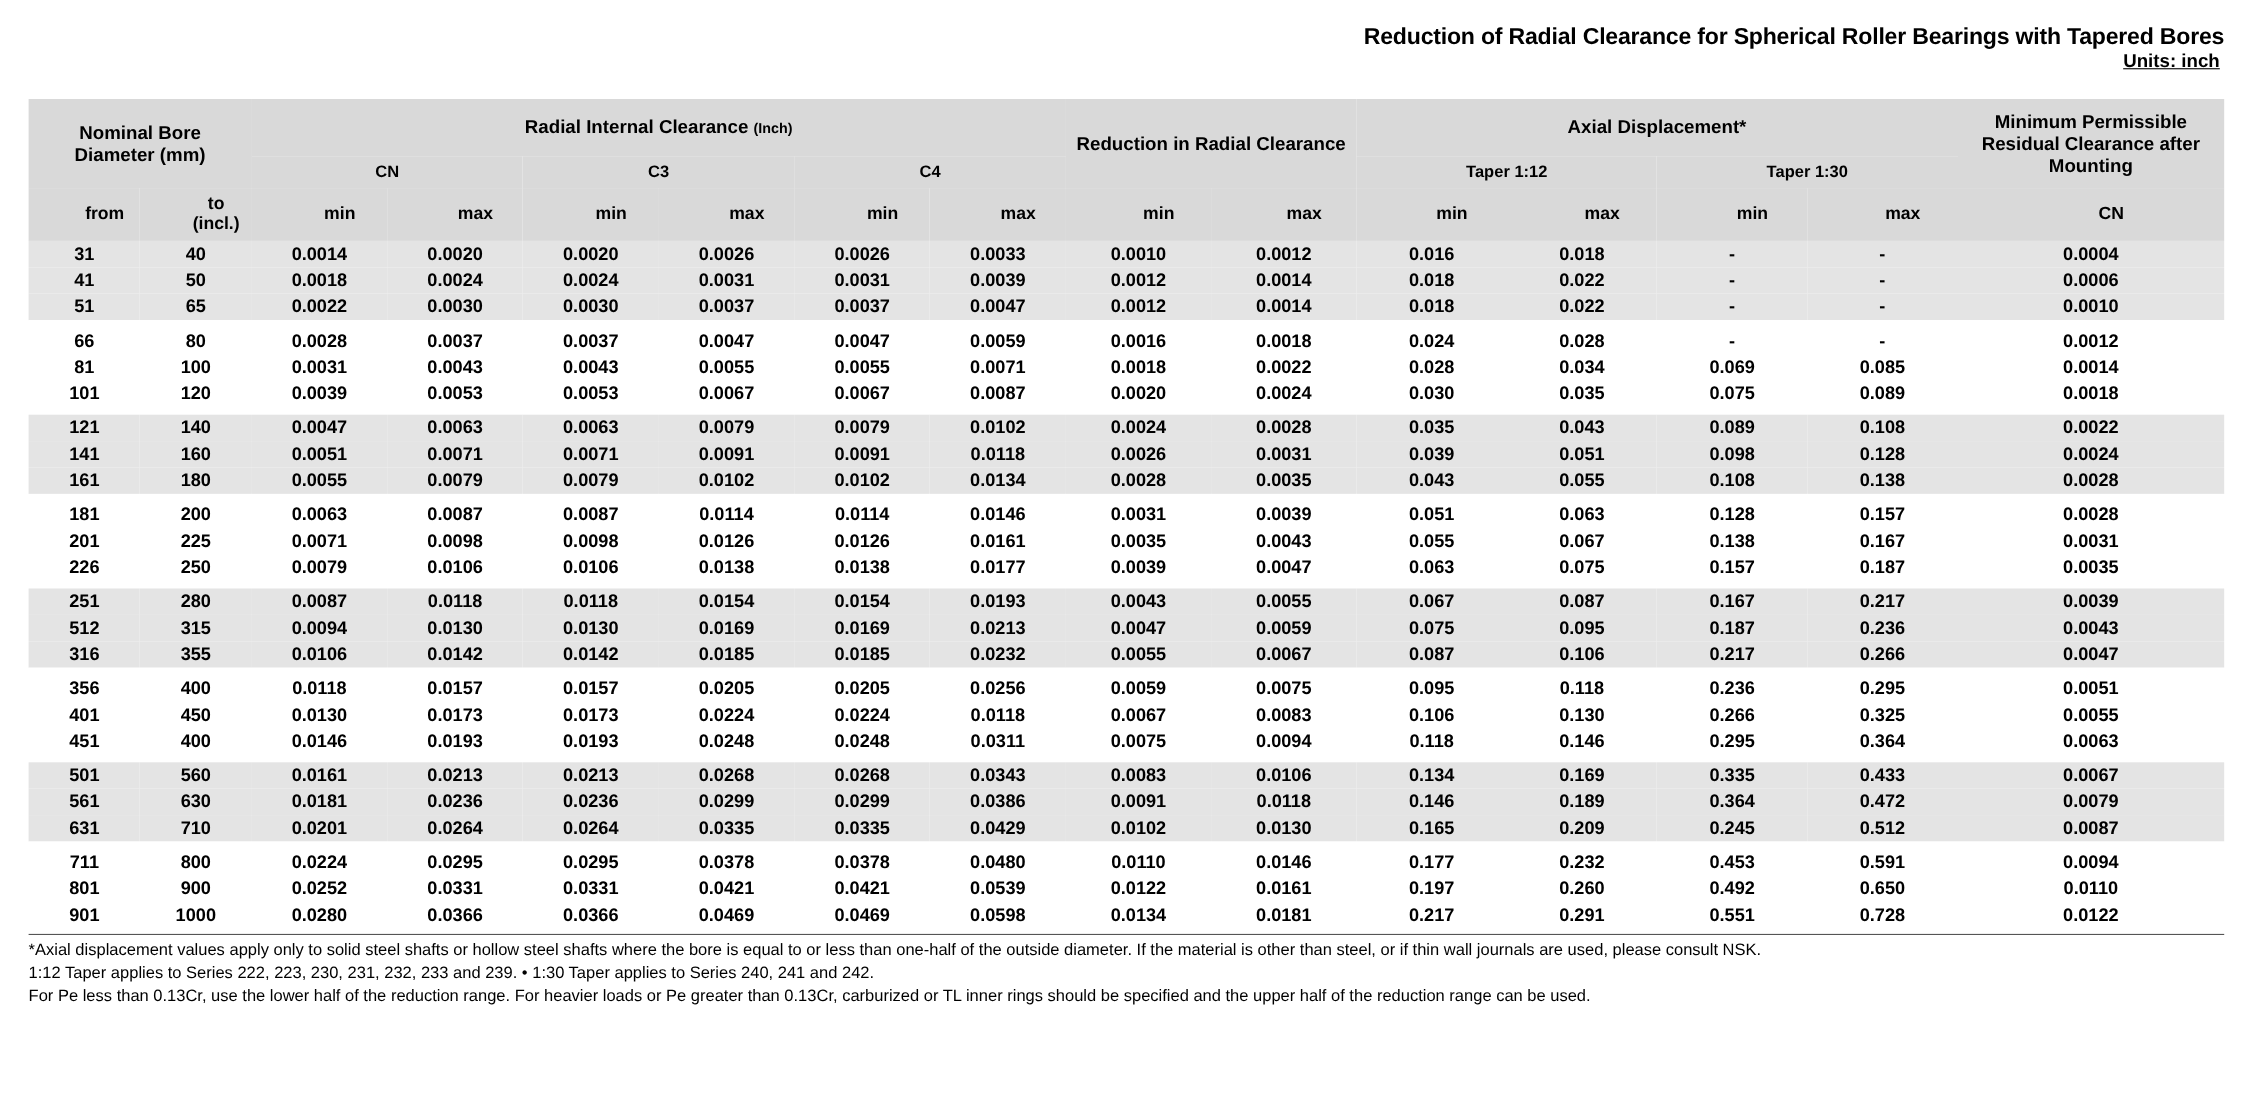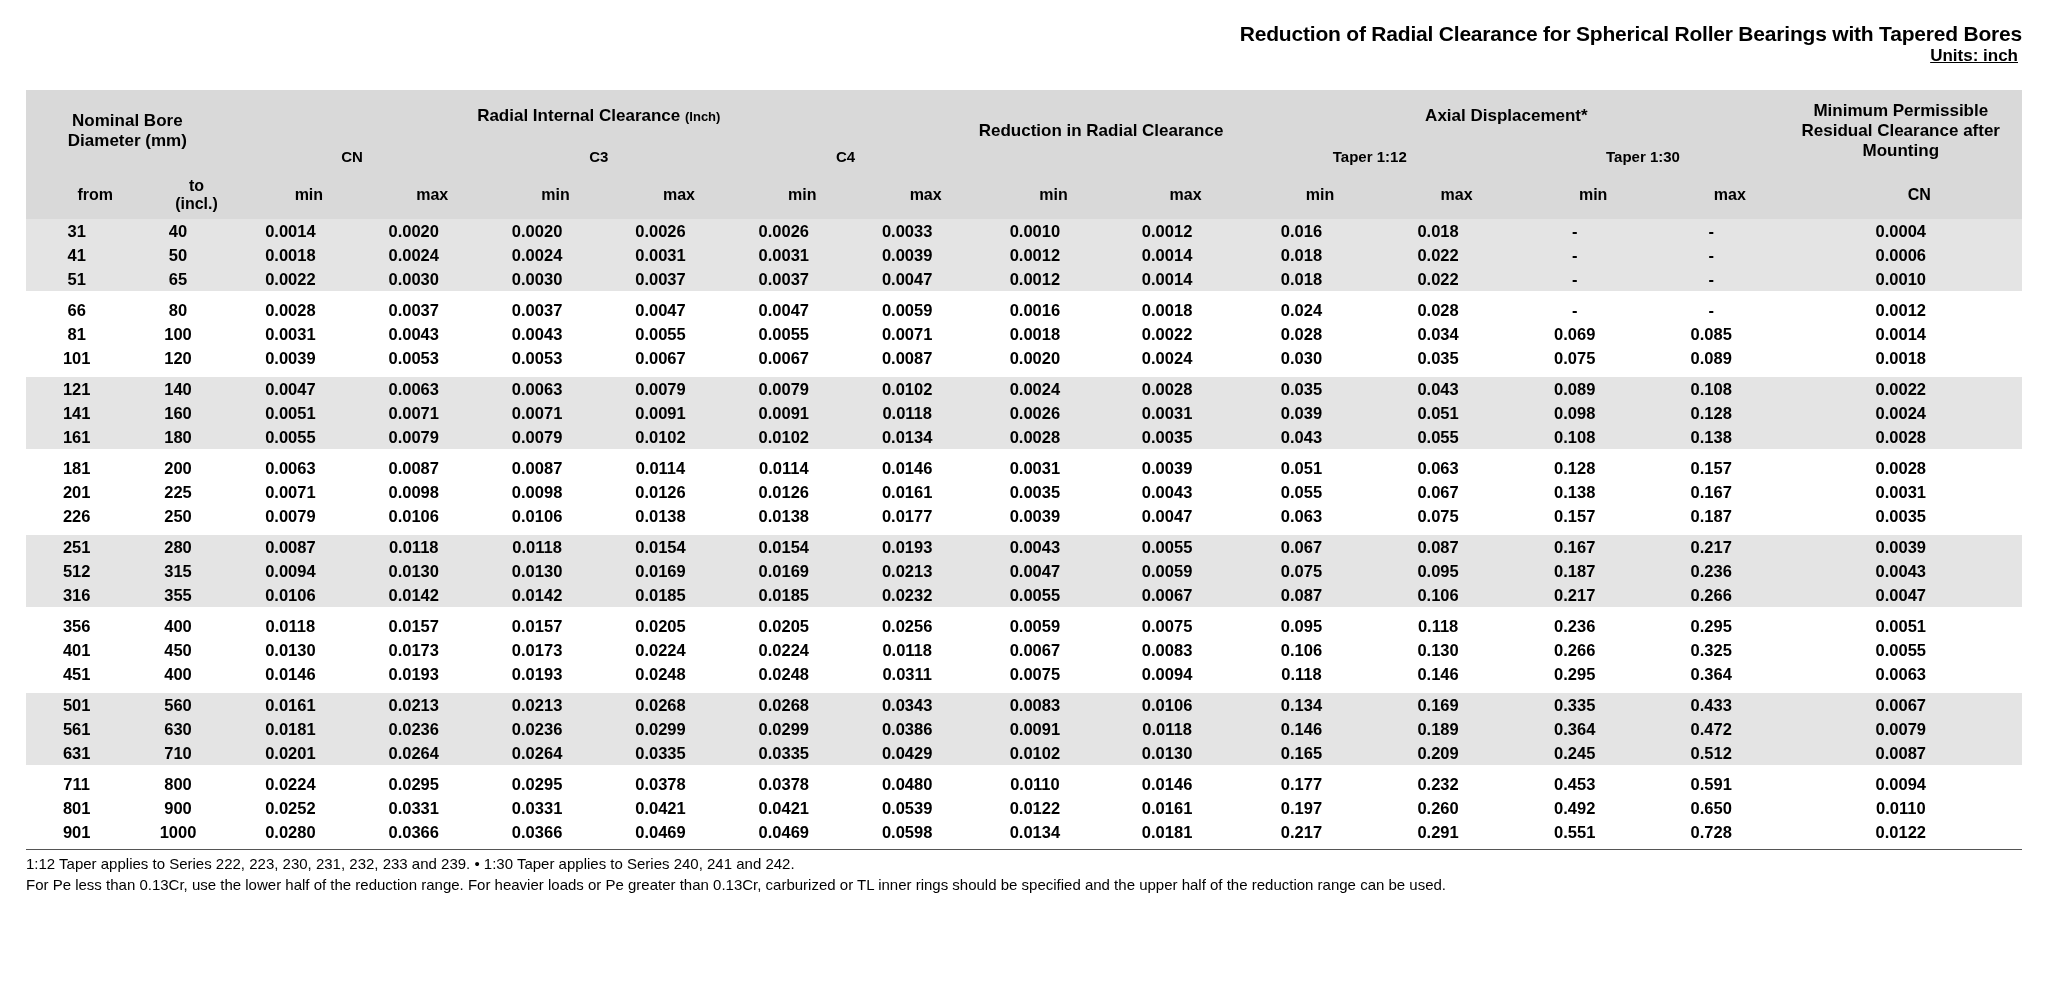--- a/index.html
+++ b/index.html
@@ -570,17 +570,18 @@
           <td>0.217</td>
           <td>0.291</td>
           <td>0.551</td>
           <td>0.728</td>
           <td>0.0122</td>
         </tr>
       </tbody>
   </table>
 
   <div class="footnotes">
+    <div>*Axial displacement values apply only to solid steel shafts or hollow steel shafts where the bore is equal to or less than one-half of the outside diameter. If the material is other than steel, or if thin wall journals are used, please consult NSK.</div>
     <div>1:12 Taper applies to Series 222, 223, 230, 231, 232, 233 and 239.  •  1:30 Taper applies to Series 240, 241 and 242.</div>
     <div>For Pe less than 0.13Cr, use the lower half of the reduction range. For heavier loads or Pe greater than 0.13Cr, carburized or TL inner rings should be specified and the upper half of the reduction range can be used.</div>
   </div>
 
 </div>
 
 </body></html>

